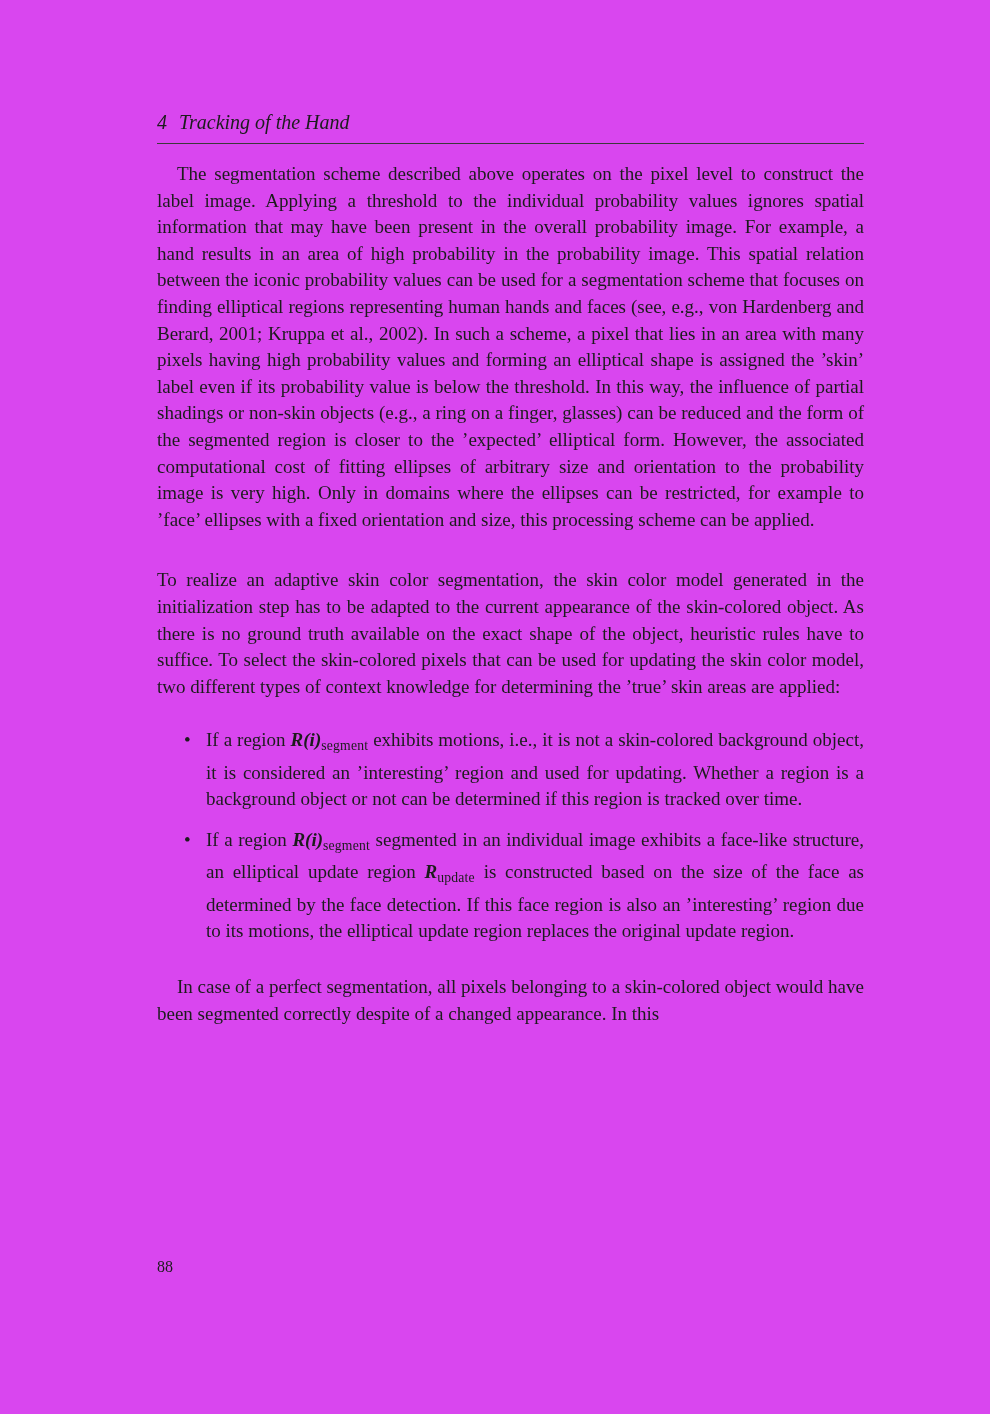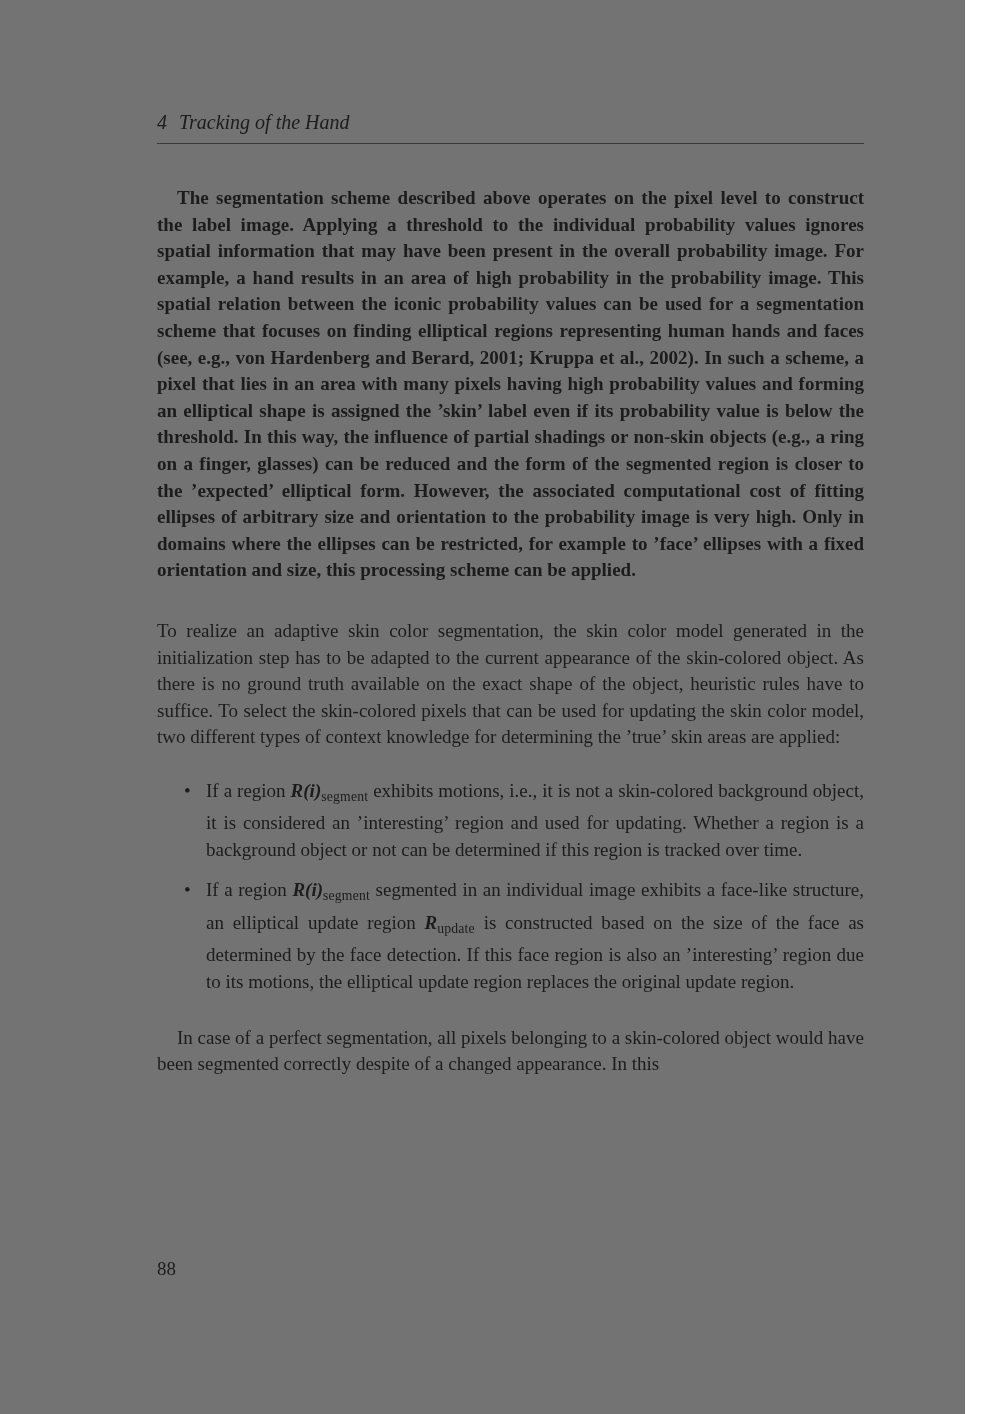--- a/index.html
+++ b/index.html
@@ -4,24 +4,25 @@
 <style>
   html, body {
     margin: 0;
     padding: 0;
     background: #ffffff;
   }
   .page {
     position: relative;
     width: 965px;
     height: 1414px;
-    background: #737373;
+    background: #d946ef;
     overflow: hidden;
     font-family: "Liberation Serif", serif;
     color: #1c1c1c;
+    padding-left: 25px;
   }
   .content {
     position: absolute;
     left: 157px;
     width: 707px;
     top: 0;
   }
   
   .running-header {
     margin-top: 110px;
@@ -33,21 +34,21 @@
   }
   .running-header .chap-num { margin-right: 12px; }
   
   .para {
     font-size: 19px;
     line-height: 26.6px;
     text-align: justify;
     margin: 0;
   }
   .indent { text-indent: 20px; }
-  .p1 { margin-top: 41px; font-weight: bold; }
+  .p1 { margin-top: 17px; }
   .p2 { margin-top: 34px; }
   .p3 { margin-top: 29px; }
   
   .section-heading {
     margin-top: 46px;
     font-family: "Liberation Sans", sans-serif;
     font-weight: bold;
     font-size: 23px;
     line-height: 28px;
     letter-spacing: 0.2px;
@@ -74,21 +75,21 @@
   .math-sub {
     font-size: 0.72em;
     vertical-align: -0.28em;
     letter-spacing: 0.2px;
   }
   
   .page-number {
     position: absolute;
     left: 157px;
     top: 1258px;
-    font-size: 19px;
+    font-size: 16px;
     color: #1c1c1c;
   }
 </style>
 </head>
 <body>
 
 <div class="page">
   <div class="content">
 
     <div class="running-header">

